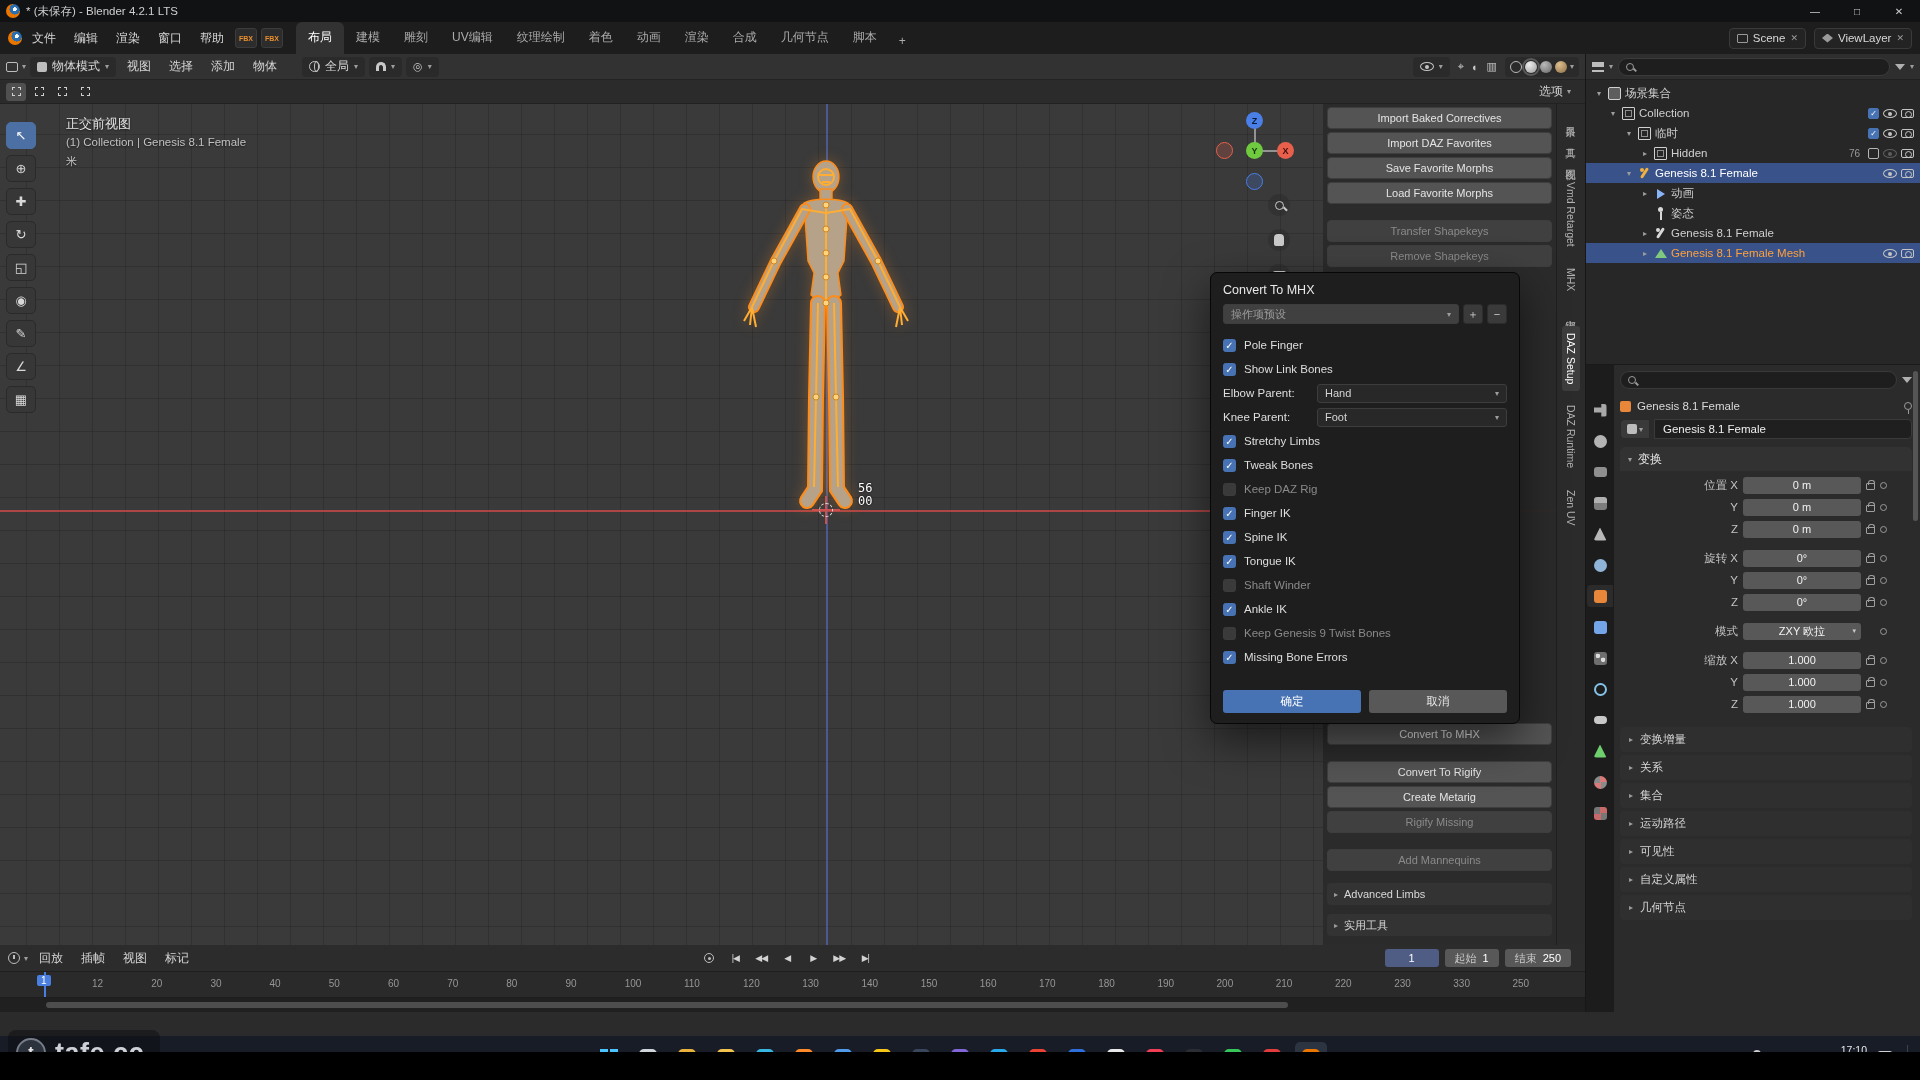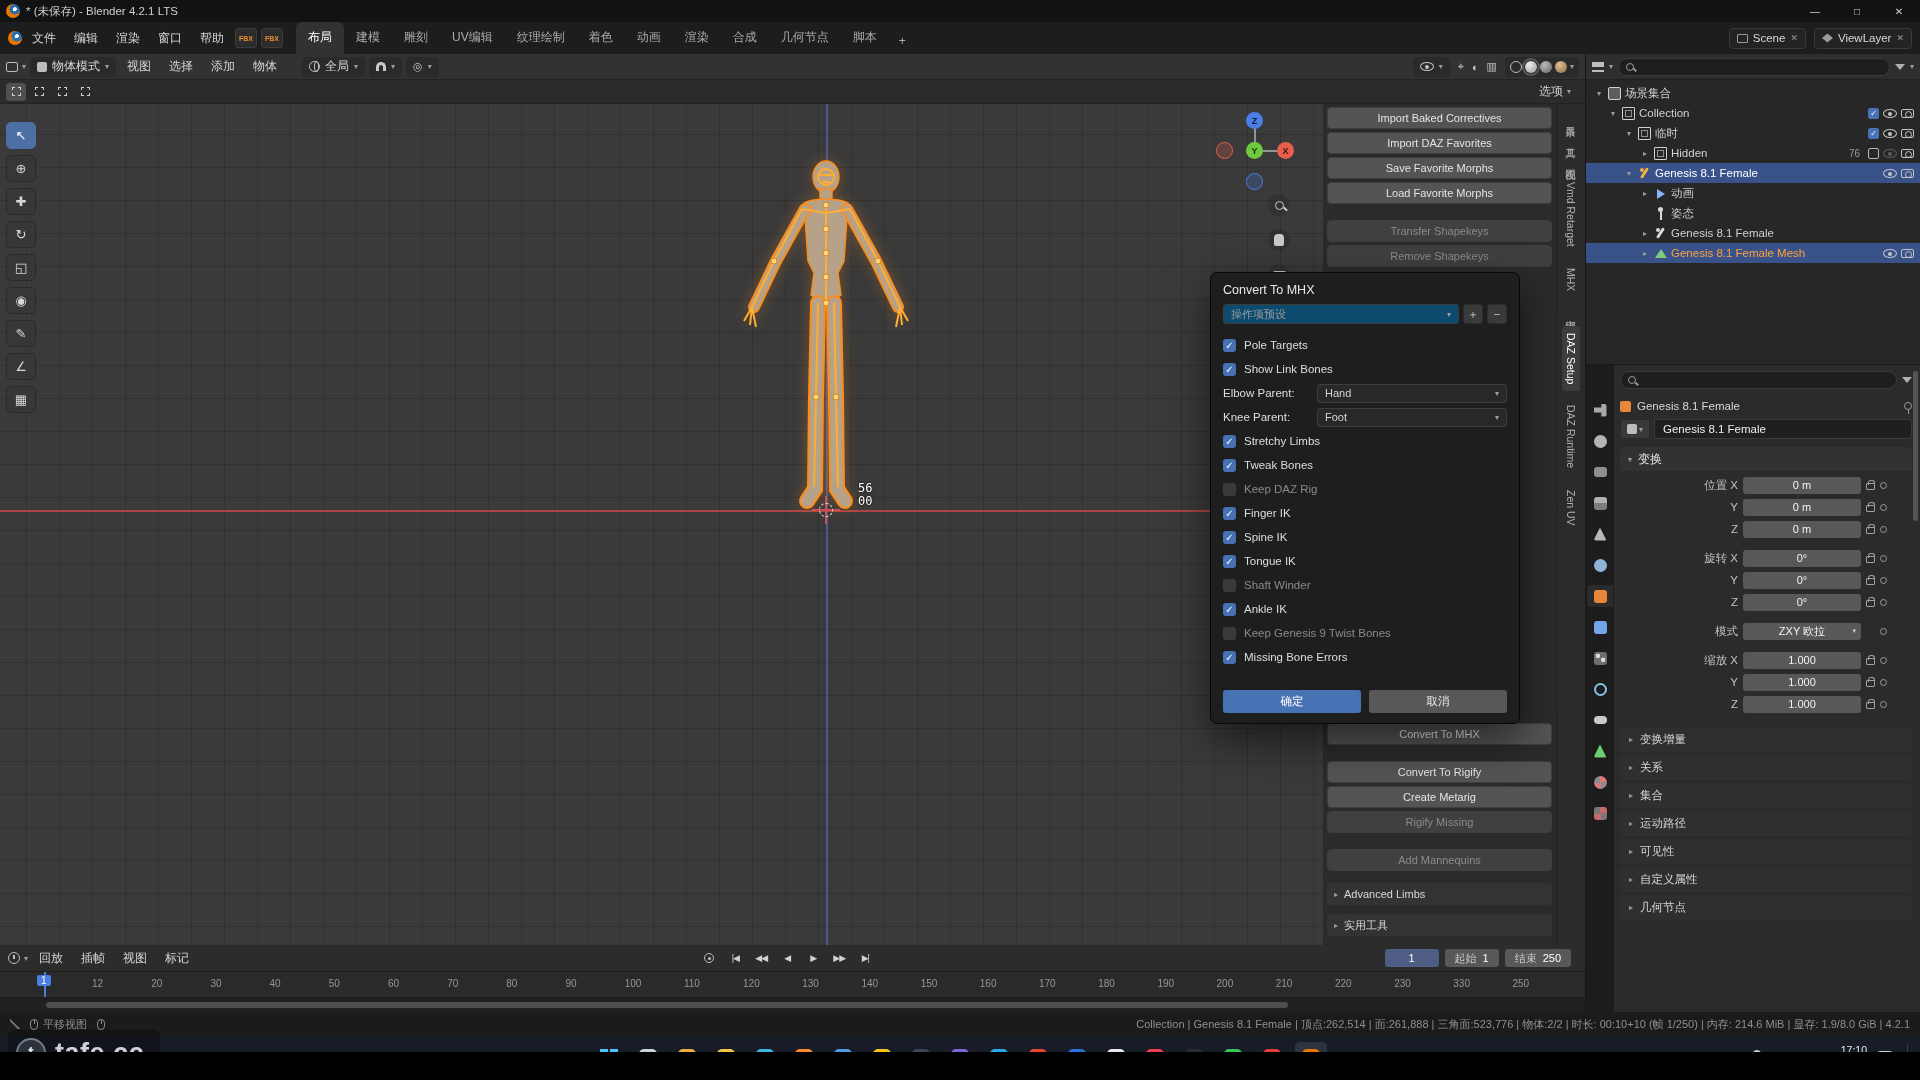--- a/index.html
+++ b/index.html
@@ -244,21 +244,21 @@
 
 
 .watermark{position:absolute;left:8px;top:1030px;height:46px;display:flex;align-items:center;gap:9px;background:rgba(10,12,16,.45);border-radius:8px;padding:0 16px 0 8px;z-index:60}
 .wm-logo{width:30px;height:30px;border-radius:50%;background:#2d333d;border:2px solid #767d88;color:#e8e8e8;font-weight:bold;font-size:16px;display:flex;align-items:center;justify-content:center}
 .wm-text{font-size:27px;font-weight:bold;color:#dfe3e8;letter-spacing:.5px;opacity:.92}
 
 
 .dialog{position:absolute;left:1210px;top:272px;width:310px;height:452px;background:#1e1e1e;border:1px solid #070707;border-radius:7px;box-shadow:0 16px 44px rgba(0,0,0,.55);z-index:80;display:flex;flex-direction:column;padding:10px 12px}
 .dlg-title{font-size:12.5px;color:#e8e8e8;margin-bottom:7px}
 .dlg-preset{display:flex;align-items:center;gap:4px;margin-bottom:9px}
-.dlg-combo{flex:1;height:20px;background:#0c4a6e;border:1px solid #3d3d3d;border-radius:3px;display:flex;align-items:center;justify-content:space-between;padding:0 7px;color:#9d9d9d;font-size:11px}
+.dlg-combo{flex:1;height:20px;background:#404040;border:1px solid #3d3d3d;border-radius:3px;display:flex;align-items:center;justify-content:space-between;padding:0 7px;color:#9d9d9d;font-size:11px}
 .sqbtn{width:20px;height:20px;background:#3a3a3a;border:1px solid #2c2c2c;border-radius:3px;color:#cfcfcf;font-size:11px;display:flex;align-items:center;justify-content:center}
 .dlg-rows{display:flex;flex-direction:column}
 .dlg-row{height:24px;display:flex;align-items:center;gap:8px}
 .chk{width:13px;height:13px;background:#545454;border:1px solid #3c3c3c;border-radius:2.5px;display:flex;align-items:center;justify-content:center;flex:none}
 .chk.on{background:#4772b3;border-color:#4772b3}
 .chk.on::after{content:"✓";color:#fff;font-size:10px}
 .dlg-label{color:#dedede;font-size:11.5px}
 .dlg-row.muted .dlg-label{color:#8a8a8a}
 .dlg-row.muted .chk{background:#3a3a3a}
 .dlg-sel{display:none;flex:1;height:19px;background:#282828;border:1px solid #3d3d3d;border-radius:3px;align-items:center;justify-content:space-between;padding:0 7px;color:#d4d4d4;font-size:11px}
@@ -452,20 +452,25 @@
             <circle cx="110" cy="242" r="3"></circle>
         </g>
       </svg>
 
       <div class="cursor3d">
         <span class="ch"></span>
           <span class="cv"></span>
           <span class="ring"></span>
       </div>
 
+      <div class="vp-textinfo">
+        <div class="vp-view-name">正交前视图</div>
+        <div class="vp-ctx">(1) Collection | Genesis 8.1 Female</div>
+        <div class="vp-unit">米</div>
+      </div>
 
       <div class="vp-stats">
         <div>56</div>
         <div>00</div>
       </div>
 
       <div class="nav-gizmo">
         <span class="gz-line v"></span>
           <span class="gz-line h"></span>
         <span class="gz-ball z">Z</span>
@@ -1003,29 +1008,20 @@
       </div>
       <div class="playhead">
         <span class="ph-label">1</span>
       </div>
     </div>
     <div class="tl-scroll">
       <span class="bar"></span>
     </div>
   </div>
 
-  <div class="statusbar">
-    <span class="i-grip"></span>
-    <span style="display:flex;align-items:center;gap:5px">
-      <span class="i-mouse"></span>
-      <span>平移视图</span>
-    </span>
-    <span class="i-mouse"></span>
-    <span class="sb-stats">Collection | Genesis 8.1 Female | 顶点:262,514 | 面:261,888 | 三角面:523,776 | 物体:2/2 | 时长: 00:10+10 (帧 1/250) | 内存: 214.6 MiB | 显存: 1.9/8.0 GiB | 4.2.1</span>
-  </div>
 
   <div class="taskbar">
     <div class="tb-apps">
 
         <span class="tb-app">
           <span class="tb-dot k-win" style="background: rgb(76, 194, 255);"></span>
         </span>
 
         <span class="tb-app">
           <span class="tb-dot" style="background: rgb(207, 211, 218);"></span>
@@ -1136,21 +1132,21 @@
         <span>操作项预设</span>
         <span class="caret">▾</span>
       </span>
       <span class="sqbtn">＋</span>
       <span class="sqbtn">−</span>
     </div>
     <div class="dlg-rows">
 
         <div class="dlg-row">
           <span class="chk on"></span>
-          <span class="dlg-label">Pole Targets</span>
+          <span class="dlg-label">Pole Finger</span>
 
         </div>
 
         <div class="dlg-row">
           <span class="chk on"></span>
           <span class="dlg-label">Show Link Bones</span>
 
         </div>
 
         <div class="dlg-row is-select">

